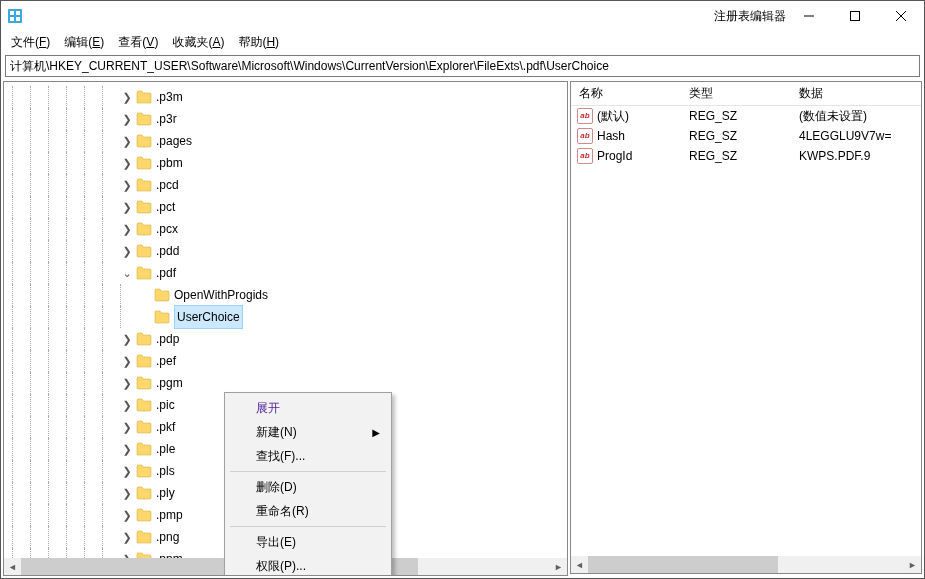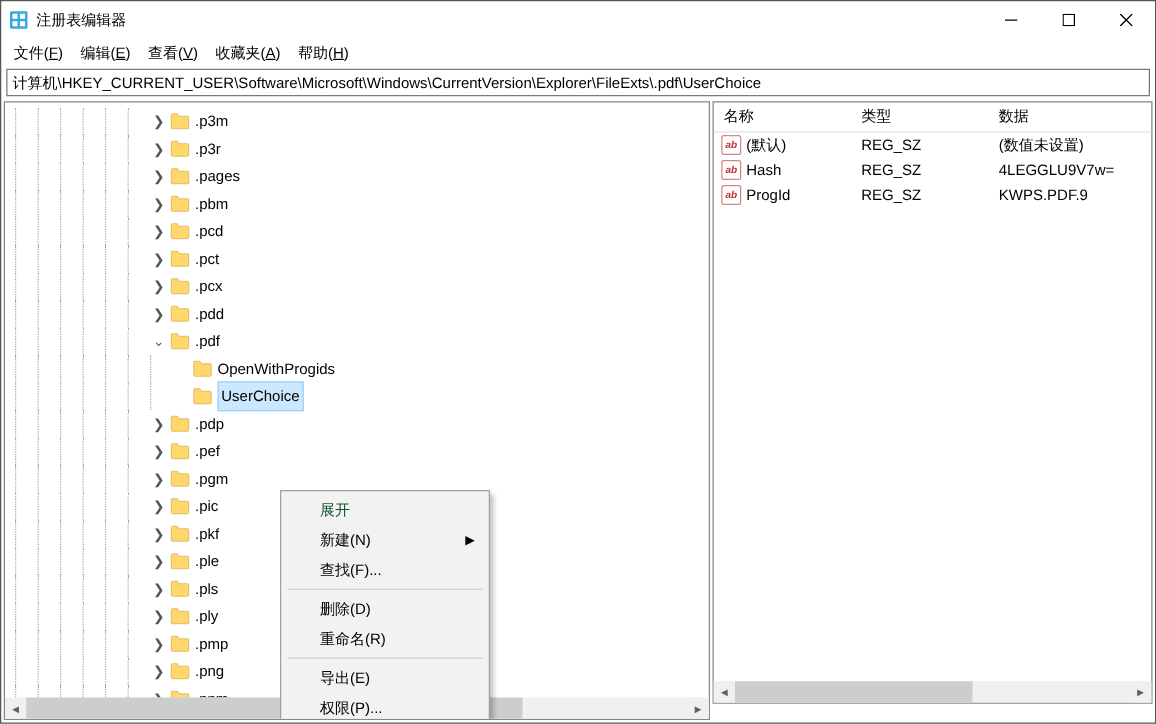--- a/index.html
+++ b/index.html
@@ -1,46 +1,46 @@
 <!DOCTYPE html>
 <html><head>
 <meta charset="utf-8">
 <style>
 * { box-sizing: border-box; margin: 0; padding: 0; font-family: "Microsoft YaHei", "Segoe UI", sans-serif; font-size: 12px; }
 body { width: 925px; height: 579px; background: #fff; border: 1px solid #555; overflow: hidden; display: flex; flex-direction: column; }
-.titlebar { height: 30px; display: flex; align-items: center; padding-left: 6px; }
+.titlebar { height: 30px; display: flex; align-items: center; padding-left: 6px; text-align: right; }
 .titlebar-icon { width: 16px; height: 16px; margin-right: 6px; }
 .titlebar-title { flex: 1; }
 .win-btns { display: flex; height: 100%; }
 .win-btn { width: 46px; display: flex; align-items: center; justify-content: center; }
 .menubar { height: 22px; display: flex; align-items: center; padding: 0 4px; gap: 2px; }
 .menu-item { padding: 2px 6px; }
 .menu-item u { text-decoration: underline; }
 .addressbar { height: 22px; border: 1px solid #7a7a7a; margin: 2px 4px; display: flex; align-items: center; padding: 0 4px; }
 .content { flex: 1; display: flex; overflow: hidden; }
 .left-pane { width: 565px; border: 1px solid #888; margin: 2px 0 2px 2px; position: relative; overflow: hidden; }
-.right-pane { flex: 1; border: 1px solid #888; margin: 2px 2px 15px 2px; position: relative; }
+.right-pane { flex: 1; border: 1px solid #888; margin: 2px 2px 4px 2px; position: relative; }
 .tree { position: relative; padding-top: 4px; }
 .tree-row { height: 22px; display: flex; align-items: center; position: relative; }
 .guides { position: absolute; left: 0; top: 0; bottom: 0; display: flex; }
 .guide { width: 18px; border-left: 1px dotted #aaa; height: 100%; }
 .expander { width: 14px; text-align: center; color: #555; font-size: 11px; }
 .folder-icon { width: 16px; height: 14px; margin: 0 4px 0 2px; }
 .folder-svg { fill: #ffd76b; stroke: #c8a23a; stroke-width: 0.5; }
 .tree-label { white-space: nowrap; }
 .selected { background: #cce8ff; border: 1px solid #99d1ff; padding: 4px 2px; text-align: right; }
 .list-header { display: flex; height: 24px; align-items: center; border-bottom: 1px solid #e5e5e5; }
 .list-col { padding: 0 8px; }
 .list-body { }
 .list-row { display: flex; height: 20px; align-items: center; }
 .val-icon { width: 16px; height: 16px; margin-left: 6px; margin-right: 4px; display: flex; align-items: center; justify-content: center; border: 1px solid #d08888; background: #fff; border-radius: 2px; }
 .val-icon-txt { font-size: 8px; color: #c03030; font-weight: bold; line-height: 1; font-style: italic; }
 .ctx-menu { position: absolute; left: 220px; top: 310px; width: 168px; background: #f2f2f2; border: 1px solid #a0a0a0; box-shadow: 3px 3px 4px rgba(0,0,0,0.25); padding: 3px; }
 .ctx-item { height: 24px; display: flex; align-items: center; padding: 0 20px 0 28px; position: relative; }
-.ctx-item.disabled { color: #14532d; }
+.ctx-item.disabled { color: #4c1d95; }
 .ctx-sep { height: 1px; background: #d0d0d0; margin: 3px 2px; }
 .ctx-arrow { position: absolute; right: 8px; font-size: 10px; }
 .hscroll { position: absolute; bottom: 0; left: 0; right: 0; height: 17px; background: #f0f0f0; display: flex; align-items: center; }
 .hscroll-btn { width: 17px; height: 17px; background: #f0f0f0; display: flex; align-items: center; justify-content: center; color: #606060; font-size: 9px; }
 .hscroll-track { flex: 1; height: 100%; position: relative; }
 .hscroll-thumb { position: absolute; height: 100%; background: #cdcdcd; }
 </style>
 </head>
 <body>
 

